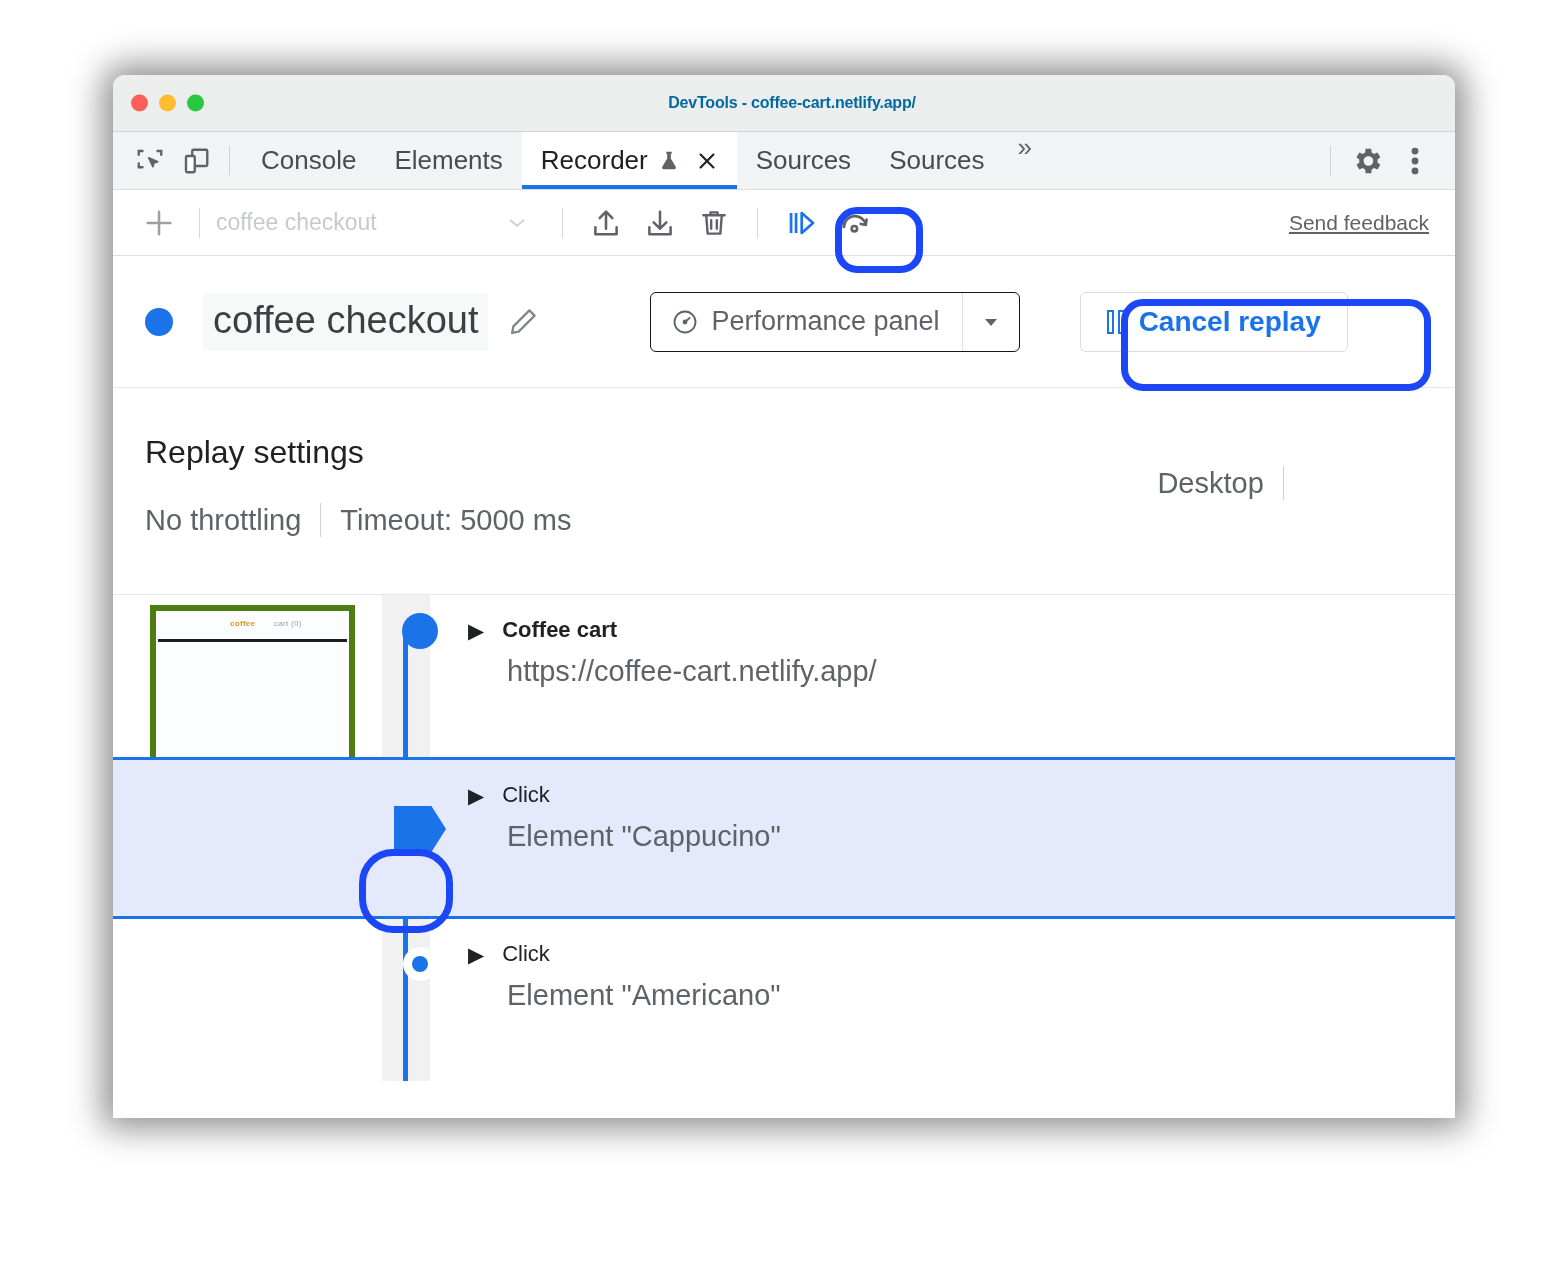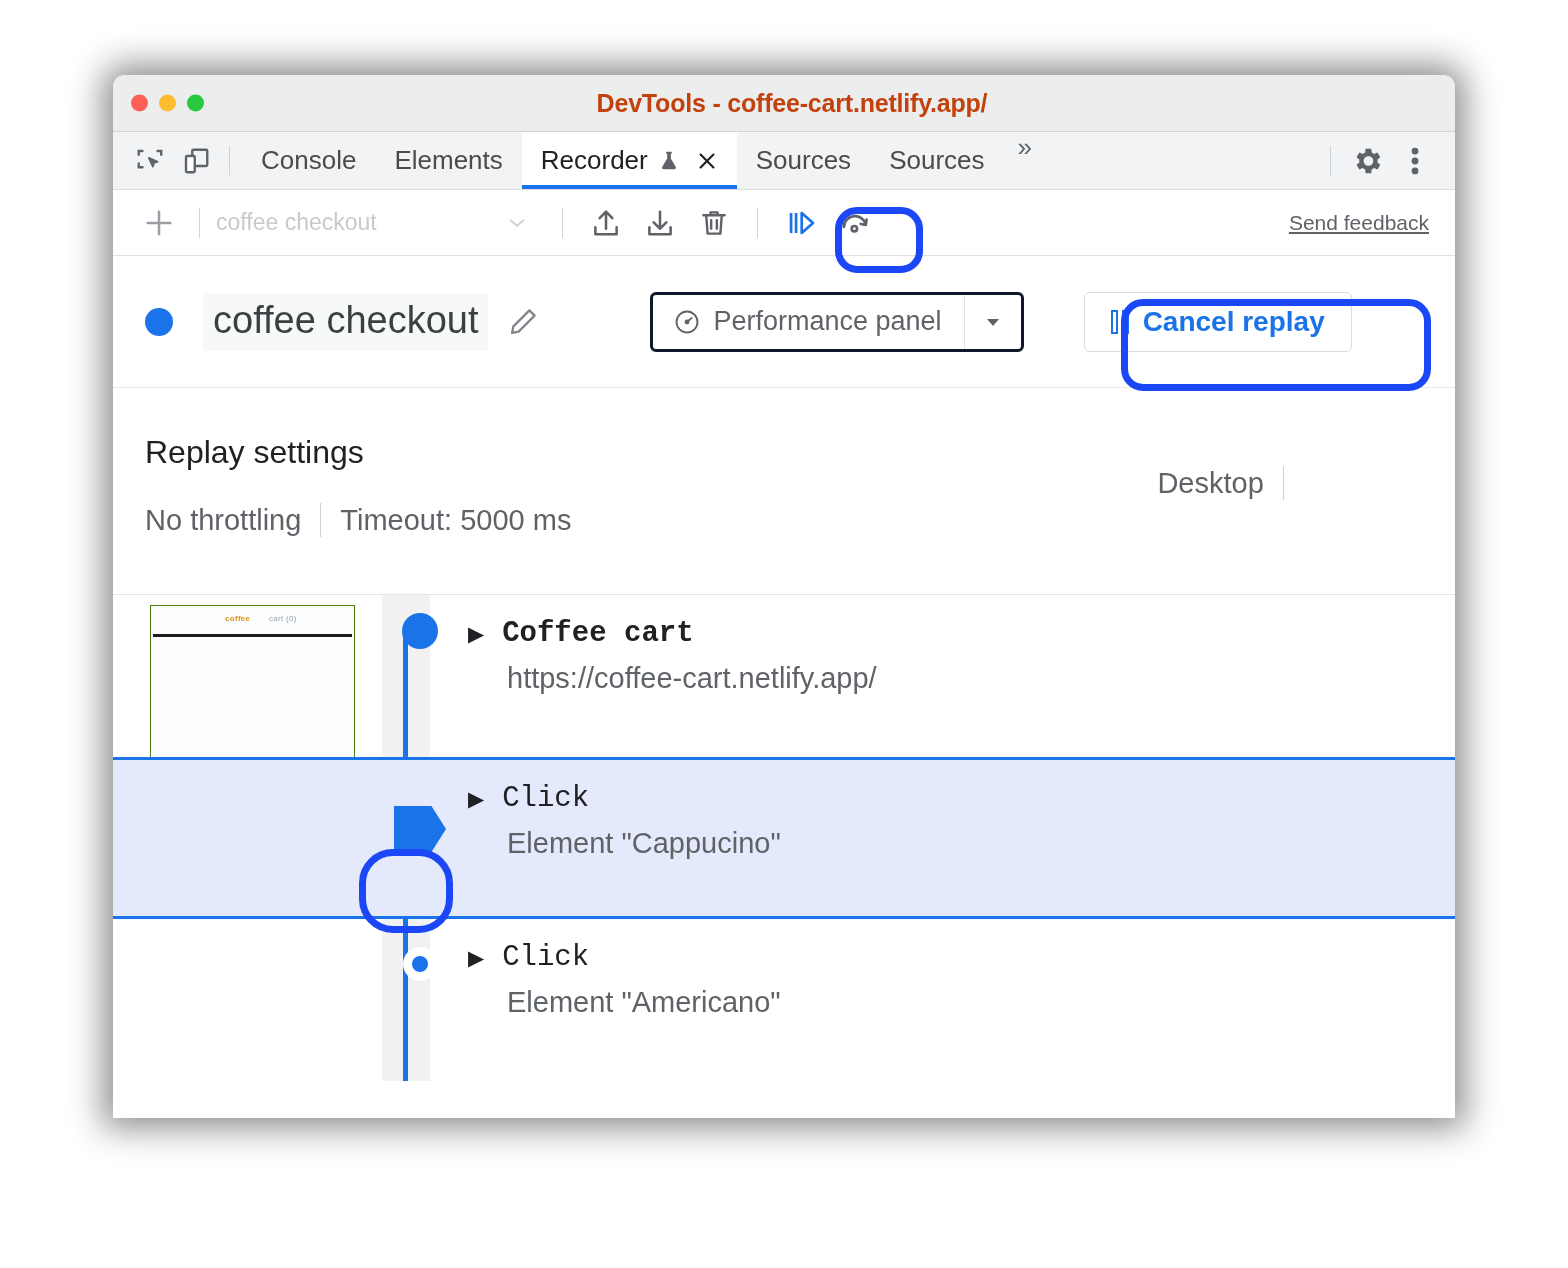--- a/index.html
+++ b/index.html
@@ -39,22 +39,22 @@
     position: absolute; left: 18px; top: 50%;
     transform: translateY(-50%);
     display: flex; gap: 11px;
   }
   .dot { width: 17px; height: 17px; border-radius: 50%; }
   .dot.red { background: #ff5f57; }
   .dot.yellow { background: #febc2e; }
   .dot.green { background: #28c840; }
   .win-title {
     width: 100%; text-align: center;
-    font-size: 25px; font-weight: bold;
-    color: #c2410c; letter-spacing: -0.2px; margin-left: 16px;
+    font-size: 16px; font-weight: bold;
+    color: #0369a1; letter-spacing: -0.2px; margin-left: 16px;
   }
 
   
   .tabstrip {
     height: 58px;
     background: #f1f3f4;
     border-bottom: 1px solid #dadce0;
     display: flex; align-items: stretch;
     padding-left: 14px;
   }
@@ -128,21 +128,21 @@
     background: #f7f8f8;
     padding: 6px 10px 9px 10px;
     border-radius: 3px;
     white-space: nowrap;
   }
   .pencil { margin-left: 18px; color: #80868b; display: flex; }
   .perf-select {
     margin-left: 110px;
     height: 60px;
     display: flex; align-items: stretch;
-    border: 3px solid #0f172a;
+    border: 1px solid #0f172a;
     border-radius: 6px;
     background: #fff;
   }
   .perf-select .ps-main {
     display: flex; align-items: center; gap: 12px;
     padding: 0 22px 0 20px;
     font-size: 27px; color: #5f6368;
     white-space: nowrap;
   }
   .perf-select .ps-div { width: 1px; background: #e0e0e0; }
@@ -201,21 +201,21 @@
   .step-row.selected {
     background: #e4e9fb;
     border-top: 3px solid #1a73e8;
     border-bottom: 3px solid #1a73e8;
   }
   .thumb-cell { width: 245px; flex: none; position: relative; }
   .thumb {
     position: absolute; left: 13px; top: 10px;
     width: 205px; height: 222px;
     background: #fbfdff;
-    border: 1px solid #4d7c0f;
+    border: 6px solid #4d7c0f;
   }
   .thumb .t-head { height: 28px; position: relative; }
   .thumb .t-brand {
     position: absolute; left: 74px; top: 8px;
     font-size: 8px; font-weight: bold; color: #d9941f; letter-spacing: .3px;
   }
   .thumb .t-nav {
     position: absolute; left: 118px; top: 8px;
     font-size: 8px; color: #9aa0a6; letter-spacing: .3px;
   }
@@ -238,21 +238,21 @@
   }
   .mk-donut {
     top: 28px; width: 34px; height: 34px; border-radius: 50%;
     background: #fff; display: flex; align-items: center; justify-content: center;
   }
   .mk-donut i { display:block; width: 16px; height: 16px; border-radius: 50%; background: #1a73e8; }
 
   .step-main { padding-top: 22px; padding-left: 10px; }
   .step-line1 { display: flex; align-items: center; gap: 18px; }
   .caret-r { color: #202124; font-size: 21px; line-height: 1; }
-  .step-title { font-size: 29px; color: #202124; font-family: Liberation Mono, monospace; }
+  .step-title { font-size: 22px; color: #202124; }
   .step-title.bold { font-weight: bold; }
   .step-sub { margin-top: 12px; margin-left: 39px; font-size: 29px; color: #5f6368; }
 
   
   .ann {
     position: absolute;
     border: 7px solid #1b47f7;
     border-radius: 18px;
     pointer-events: none;
   }

